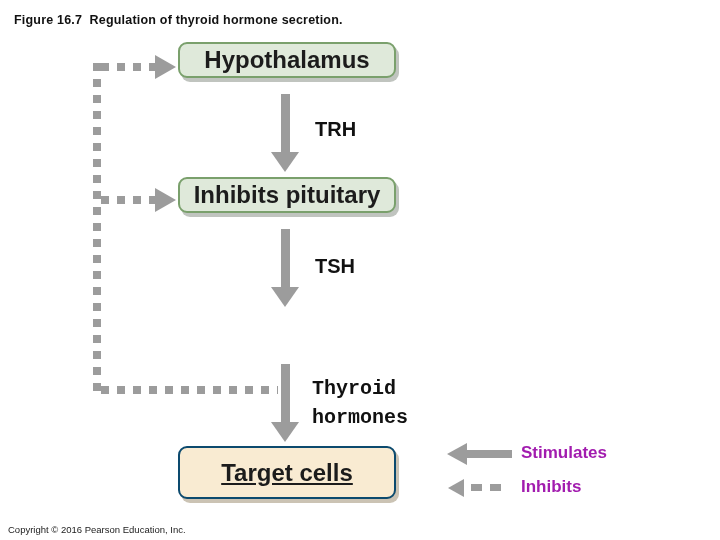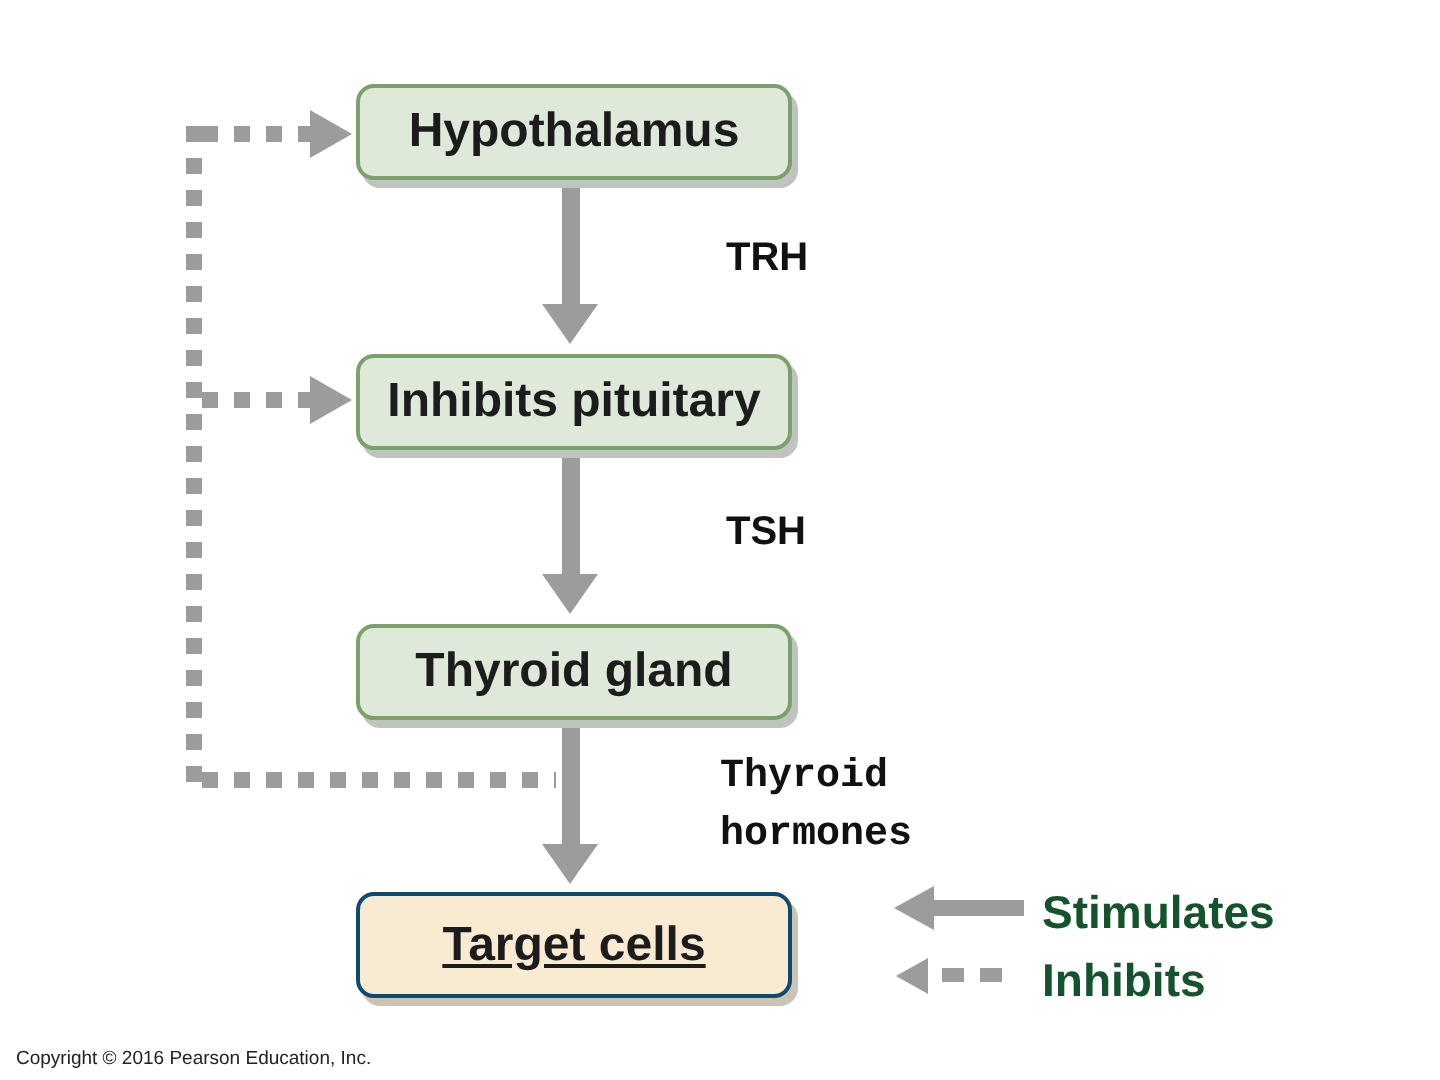--- a/index.html
+++ b/index.html
@@ -11,21 +11,21 @@
   .fig-title {
     position:absolute; left:14px; top:13px;
     font-size:12.5px; font-weight:bold; letter-spacing:0.2px; color:#111;
     white-space:pre;
   }
   .copyright {
     position:absolute; left:8px; top:524px;
     font-size:9.5px; color:#222;
   }
   .node {
-    position:absolute; left:178px; width:218px; height:48px;
+    position:absolute; left:178px; width:218px; height:36px;
     border-radius:9px; text-align:center;
     font-size:24px; font-weight:bold; color:#1c1c1c;
     display:flex; align-items:center; justify-content:center;
   }
   .node.green {
     background:#dfe9da; border:2px solid #7aa06c;
     box-shadow:3px 4px 0 rgba(141,147,138,0.55);
   }
   .node.tan {
     background:#f9ebd2; border:2px solid #0c4a6e;
@@ -43,21 +43,20 @@
     border-left:14px solid transparent; border-right:14px solid transparent;
     border-top:20px solid #9c9c9c;
   }
   .s1 { top:94px;  height:58px; } .h1 { top:152px; }
   .s2 { top:229px; height:58px; } .h2 { top:287px; }
   .s3 { top:364px; height:58px; } .h3 { top:422px; }
 
   .flow-label {
     position:absolute; font-size:20px; font-weight:bold; color:#111;
     line-height:1.45;
-    margin-left:48px;
   }
   .l-trh { left:315px; top:115px; }
   .l-tsh { left:315px; top:252px; }
   .l-th  { left:312px; top:374px; width:130px;font-family:Liberation Mono, monospace; }
 
   .dash-v {
     position:absolute; width:8px;
     background:repeating-linear-gradient(180deg,#9c9c9c 0 8px,transparent 8px 16px);
   }
   .dash-h {
@@ -86,30 +85,31 @@
     position:absolute; width:0; height:0;
     border-top:9px solid transparent; border-bottom:9px solid transparent;
     border-right:16px solid #9c9c9c;
   }
   .lg-dash-head { left:448px; top:479px; }
   .lg-dashes {
     position:absolute; left:471px; top:484px; width:38px; height:7px;
     background:repeating-linear-gradient(90deg,#9c9c9c 0 11px,transparent 11px 19px);
   }
   .legend-label {
-    position:absolute; font-size:23px; font-weight:bold; color:#14532d;
+    position:absolute; font-size:17px; font-weight:bold; color:#a21caf;
   }
   .lbl-stim { left:521px; top:443px; }
   .lbl-inhib { left:521px; top:477px; }
 </style>
 </head>
 <body>
 
 <div class="stage">
 
+  <div class="fig-title">Figure 16.7  Regulation of thyroid hormone secretion.</div>
 
   <div class="dash-v fb-vert"></div>
   <div class="dash-h fb-top"></div>
   <div class="head-right fbh-top"></div>
   <div class="dash-h fb-mid"></div>
   <div class="head-right fbh-mid"></div>
   <div class="dash-h fb-bottom"></div>
 
   <div class="shaft-v s1"></div>
   <div class="head-down h1"></div>
@@ -117,21 +117,20 @@
   <div class="head-down h2"></div>
   <div class="shaft-v s3"></div>
   <div class="head-down h3"></div>
 
   <div class="flow-label l-trh">TRH</div>
   <div class="flow-label l-tsh">TSH</div>
   <div class="flow-label l-th">Thyroid hormones</div>
 
   <div class="node green n-hypo">Hypothalamus</div>
   <div class="node green n-ant">Inhibits pituitary</div>
-  <div class="node green n-thy">Thyroid gland</div>
   <div class="node tan n-tgt">Target cells</div>
 
   <div class="head-left lg-solid-head"></div>
   <div class="lg-solid-shaft"></div>
   <div class="legend-label lbl-stim">Stimulates</div>
   <div class="head-left-sm lg-dash-head"></div>
   <div class="lg-dashes"></div>
   <div class="legend-label lbl-inhib">Inhibits</div>
 
   <div class="copyright">Copyright © 2016 Pearson Education, Inc.</div>

